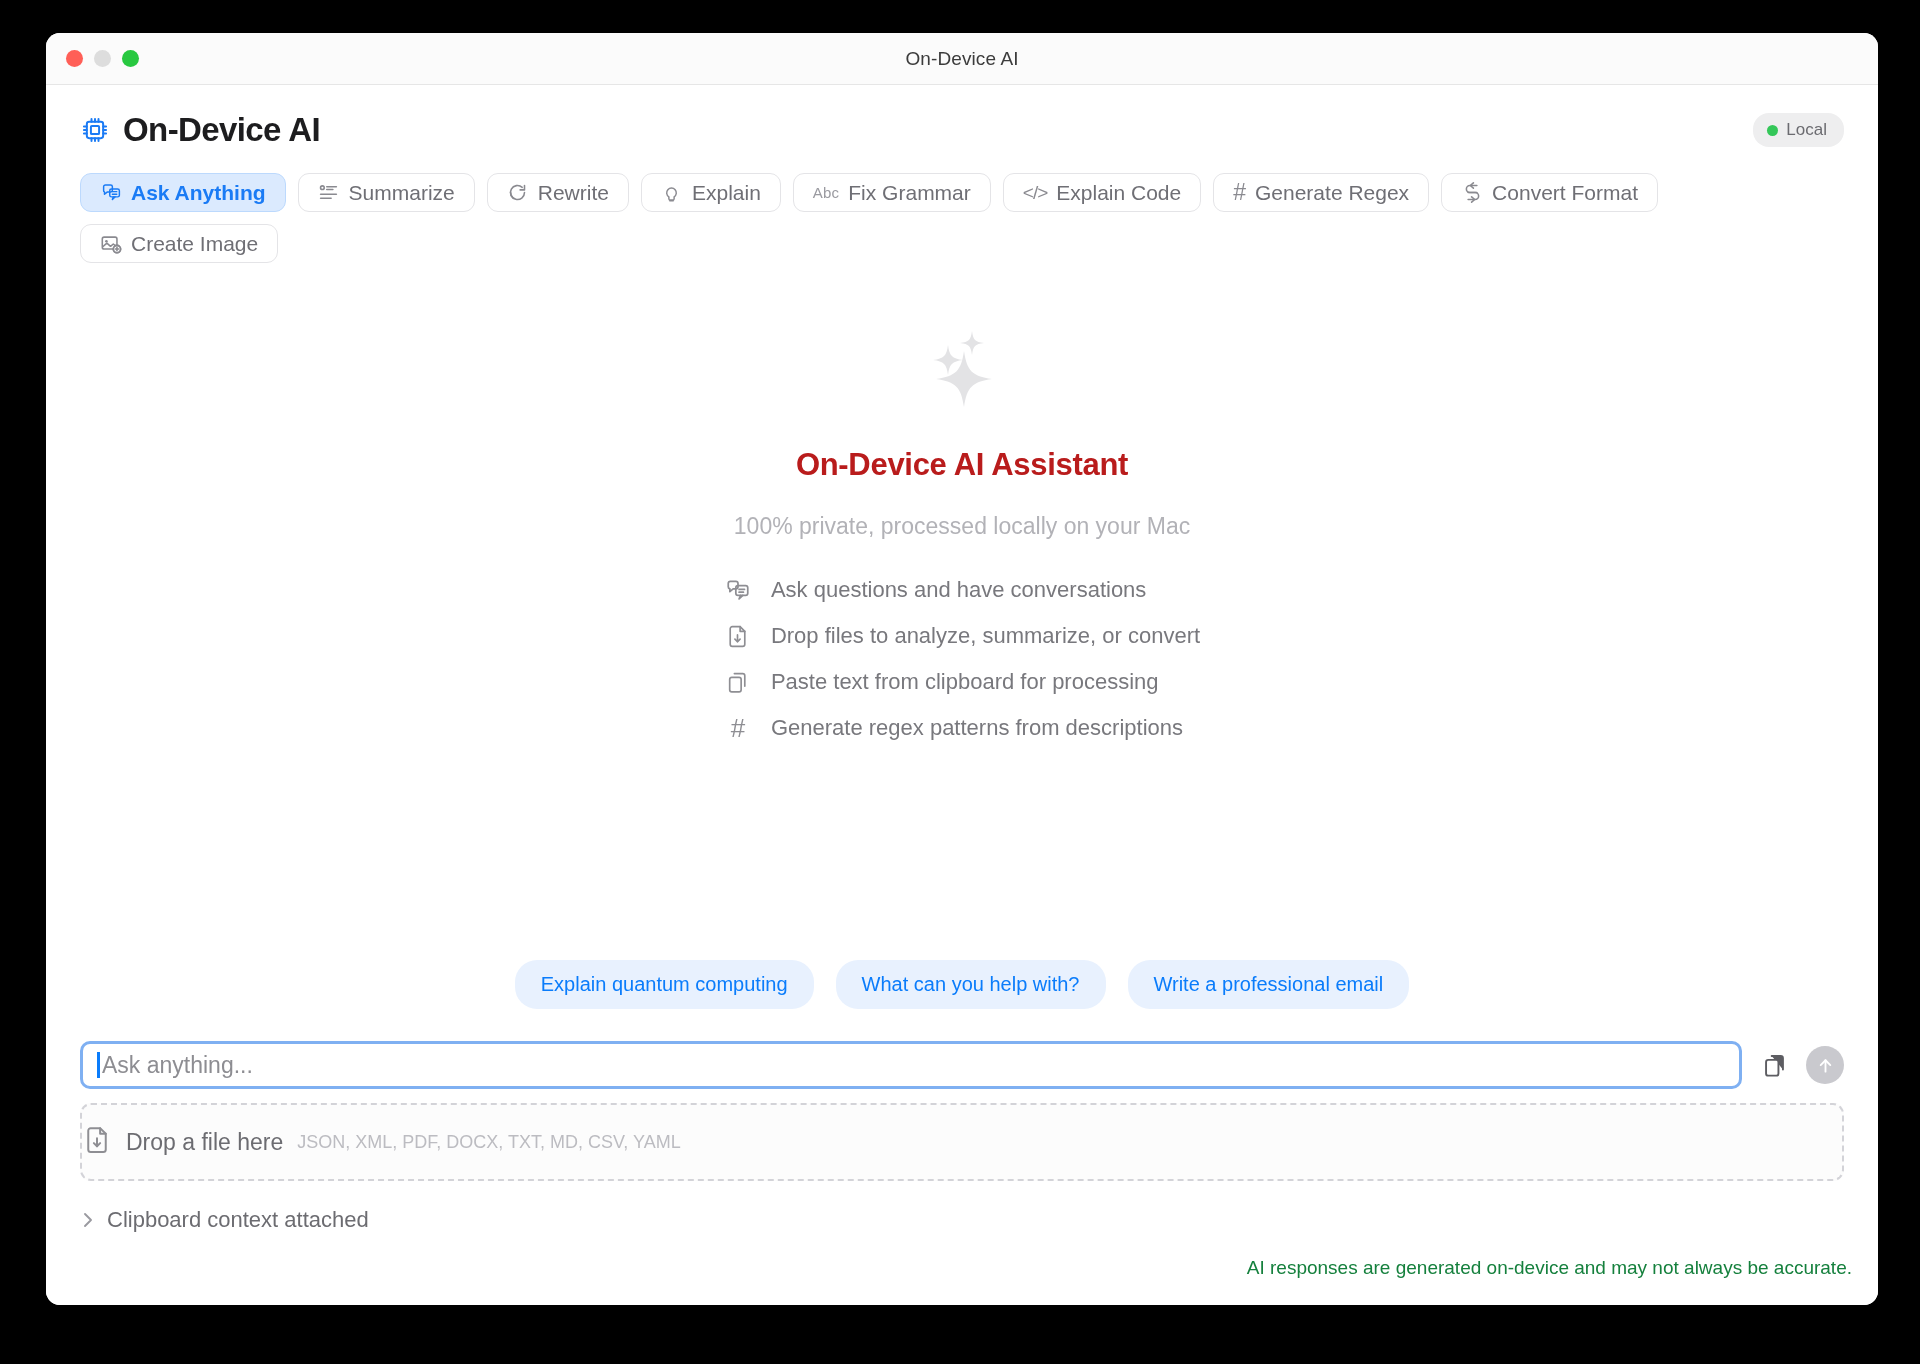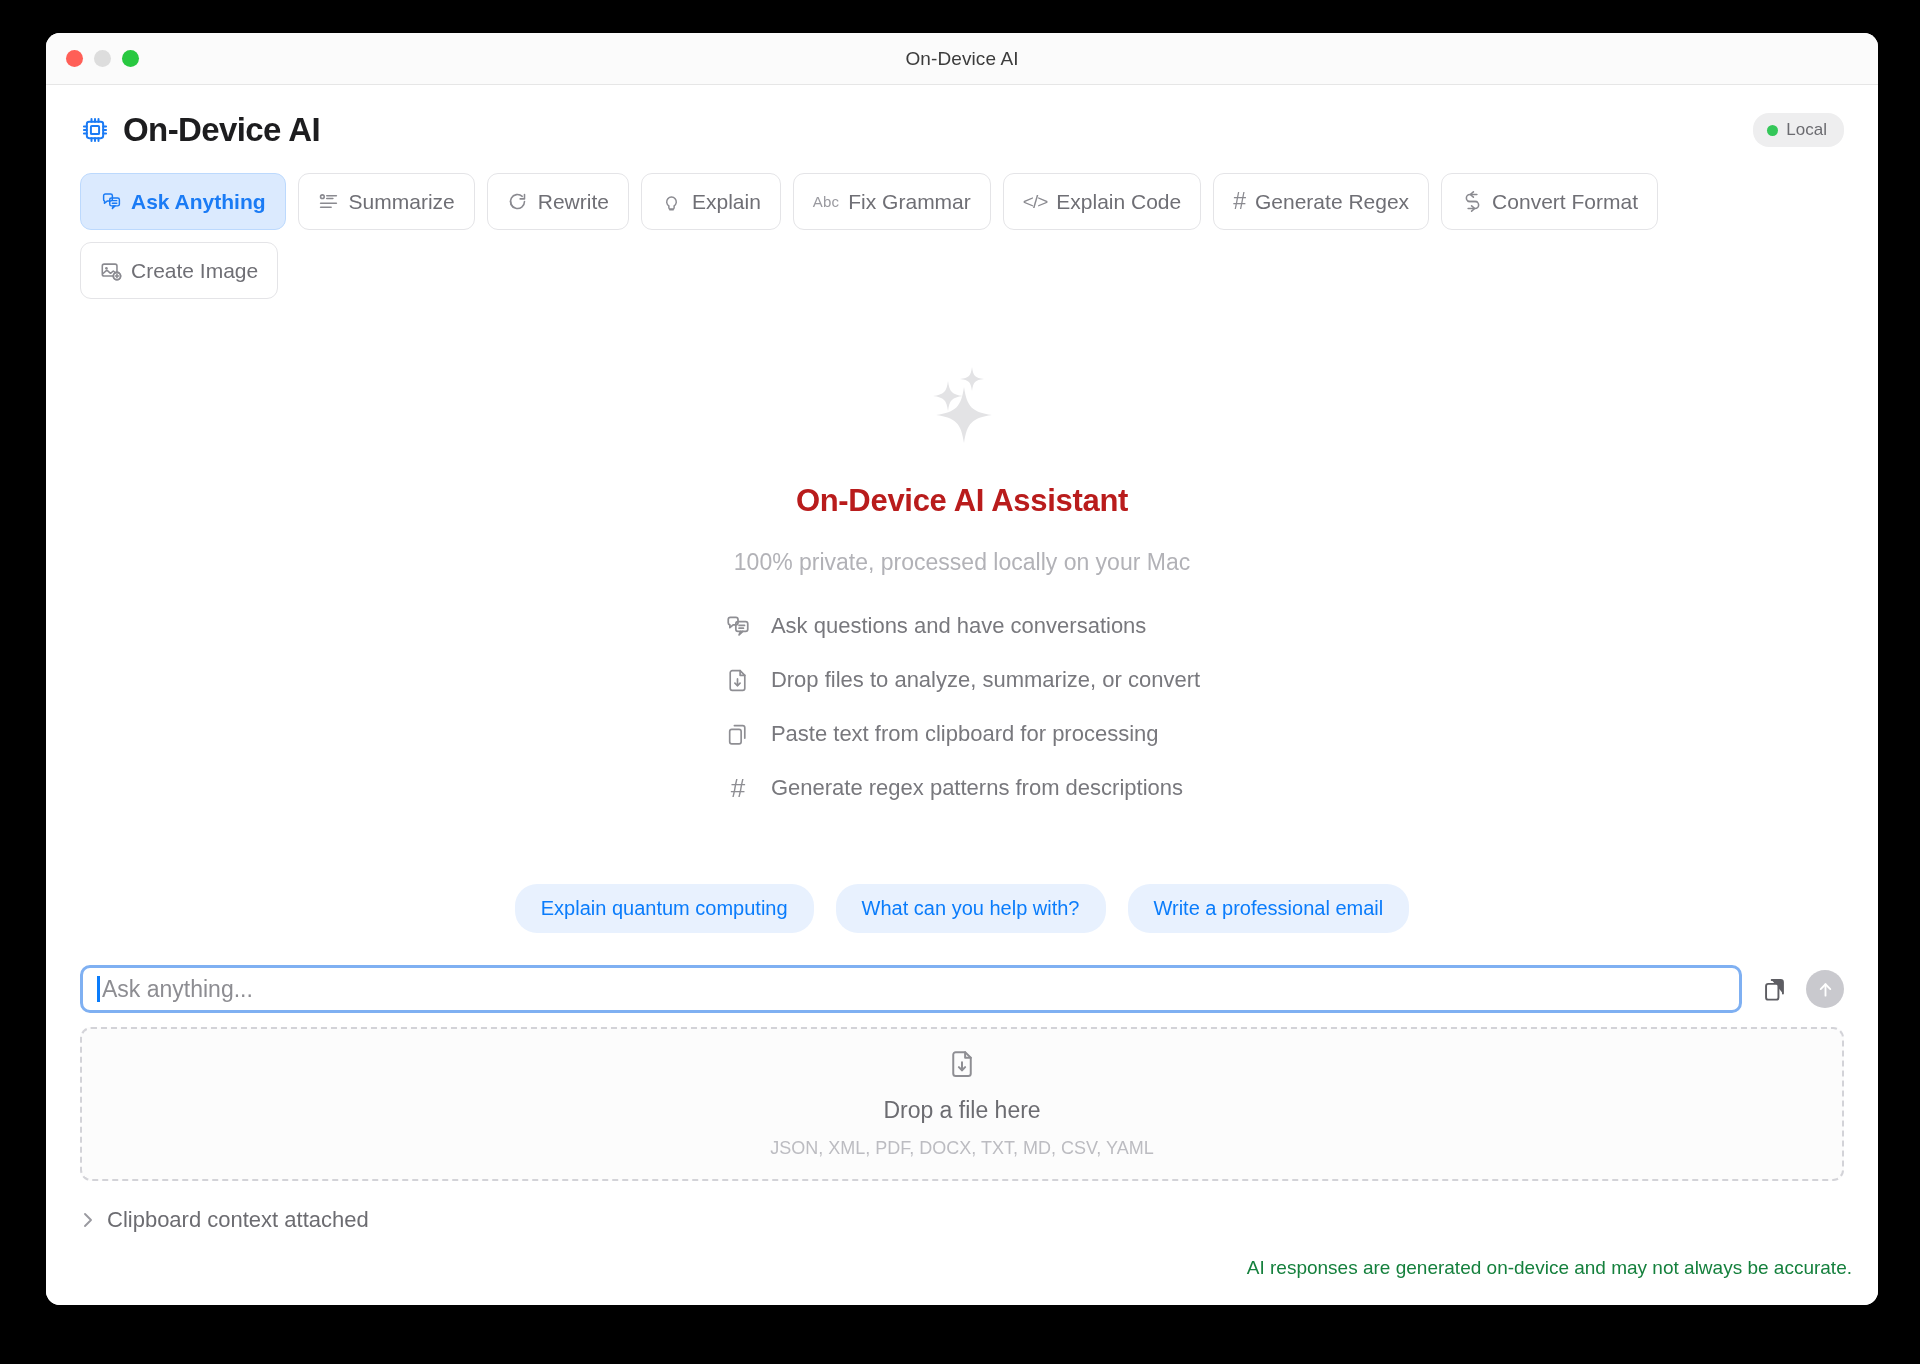--- a/index.html
+++ b/index.html
@@ -126,21 +126,21 @@
   .tabs {
     display: flex;
     flex-wrap: wrap;
     gap: 12px;
     padding: 18px 8px 0 8px;
   }
   .tab {
     display: flex;
     align-items: center;
     gap: 9px;
-    height: 57px;
+    height: 39px;
     padding: 0 19px;
     border: 1px solid #e4e4e7;
     border-radius: 11px;
     background: #ffffff;
     font-size: 21px;
     color: #6f6f75;
     white-space: nowrap;
     cursor: pointer;
   }
   .tab .ticon {
@@ -200,21 +200,21 @@
   .hero-sub {
     margin-top: 30px;
     font-size: 23px;
     color: #b2b2b7;
   }
 
   .features {
     margin-top: 36px;
     display: flex;
     flex-direction: column;
-    gap: 26px;
+    gap: 18px;
   }
   .feature {
     display: flex;
     align-items: center;
     gap: 19px;
   }
   .feature .ficon {
     width: 28px;
     height: 28px;
     display: flex;
@@ -295,21 +295,21 @@
   }
 
   
   .dropzone {
     margin: 14px 8px 0 8px;
     border: 2px dashed #d3d3d8;
     border-radius: 11px;
     background: #fcfcfc;
     padding: 20px 0 20px 0;
     display: flex;
-    flex-direction: column;
+    flex-direction: row;
     align-items: center;
     gap: 14px;
   }
   .drop-icon { color: #8e8e93; }
   .drop-title {
     font-size: 23px;
     color: #6c6c71;
   }
   .drop-formats {
     font-size: 18px;

